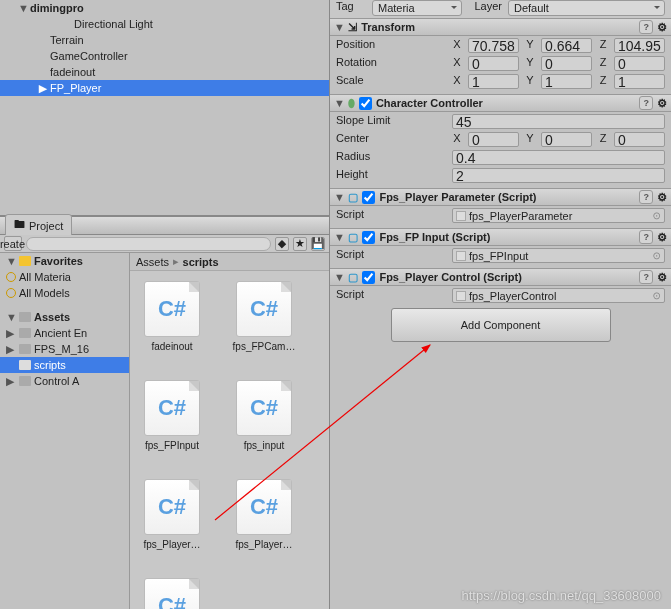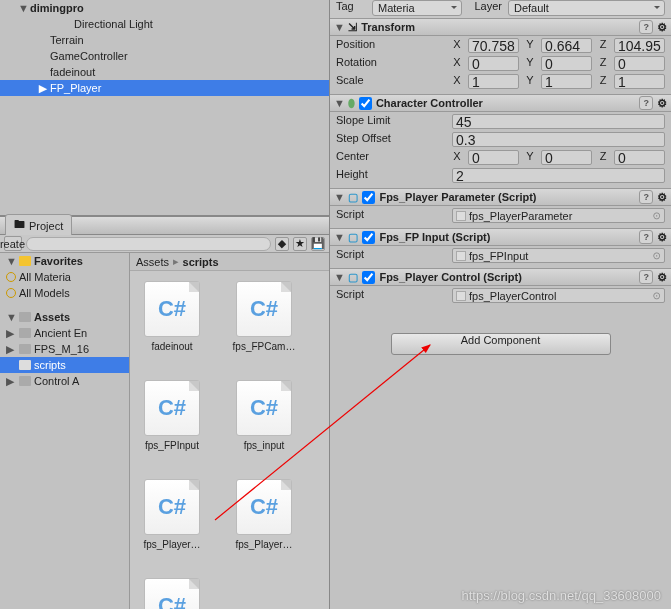--- a/index.html
+++ b/index.html
@@ -43,21 +43,21 @@
 .irow .ax{width:10px;text-align:center}
 .comp-hdr{height:18px;background:linear-gradient(#d8d8d8,#c0c0c0);border-top:1px solid #999;border-bottom:1px solid #999;display:flex;align-items:center;padding:0 4px;gap:4px;font-weight:bold}
 .comp-hdr .fold{width:10px;color:#555}
 .comp-hdr .fill{flex:1}
 .comp-body{padding:2px 0}
 .sel-dd{height:16px;background:#d8d8d8;border:1px solid #999;border-radius:3px;padding:0 5px;display:flex;align-items:center;min-width:90px;position:relative;font-size:10px}
 .sel-dd::after{content:"";position:absolute;right:4px;top:5px;border:3px solid transparent;border-top-color:#555}
 .scriptfield{flex:1;height:15px;background:#cfcfcf;border:1px solid #999;border-radius:2px;padding:0 3px;font-size:10px;color:#777;display:flex;align-items:center;gap:3px}
 .scriptfield .sicon{width:10px;height:10px;background:#ddd;border:1px solid #aaa}
 .scriptfield::after{content:"⊙";margin-left:auto;color:#888}
-.addcomp{margin:25px auto;width:220px;height:22px;background:linear-gradient(#e8e8e8,#c8c8c8);border:1px solid #888;border-radius:3px;display:flex;justify-content:center;cursor:pointer}
+.addcomp{margin:0 auto;width:220px;height:34px;background:linear-gradient(#e8e8e8,#c8c8c8);border:1px solid #888;border-radius:3px;display:flex;align-items:center;justify-content:center;cursor:pointer}
 .arrow{position:absolute;pointer-events:none}
 .watermark{position:absolute;bottom:6px;right:10px;color:#e0e0e0;font-size:13px;text-shadow:0 0 2px #666}
 .bgstrip{position:absolute;left:0;top:0;width:22px;height:100%;background:linear-gradient(#d4b870,#c8a050);z-index:-1}
 .minibtn2{width:18px;height:15px;background:#d0d0d0;border:1px solid #999;border-radius:2px;display:flex;align-items:center;justify-content:center;font-size:9px}
 .help{width:14px;height:14px;border:1px solid #999;border-radius:3px;background:#d4d4d4;display:flex;align-items:center;justify-content:center;font-size:9px;color:#555}
 </style>
 </head>
 <body>
 <div class="bgstrip"></div>
 
@@ -245,31 +245,31 @@
       <span class="fill"></span>
       <span class="help">?</span>
       <span>⚙</span>
     </div>
     <div class="comp-body">
       <div class="irow">
           <span class="lbl">Slope Limit</span>
           <input type="text" value="45" style="">
         </div>
       <div class="irow">
-          <span class="lbl">Step Offset</span>
-          <input type="text" value="0.3" style="">
-        </div>
-      <div class="irow">
           <span class="lbl">Center</span>
           <span class="ax">X</span>
           <input type="text" value="0" style="">
           <span class="ax">Y</span>
           <input type="text" value="0" style="">
           <span class="ax">Z</span>
           <input type="text" value="0" style="">
+        </div>
+      <div class="irow">
+          <span class="lbl">Radius</span>
+          <input type="text" value="0.4" style="">
         </div>
       <div class="irow">
           <span class="lbl">Height</span>
           <input type="text" value="2" style="">
         </div>
     </div>
 
     <div class="comp-hdr">
         <span class="fold">▼</span>
         <span style="color:#39c">▢</span>

